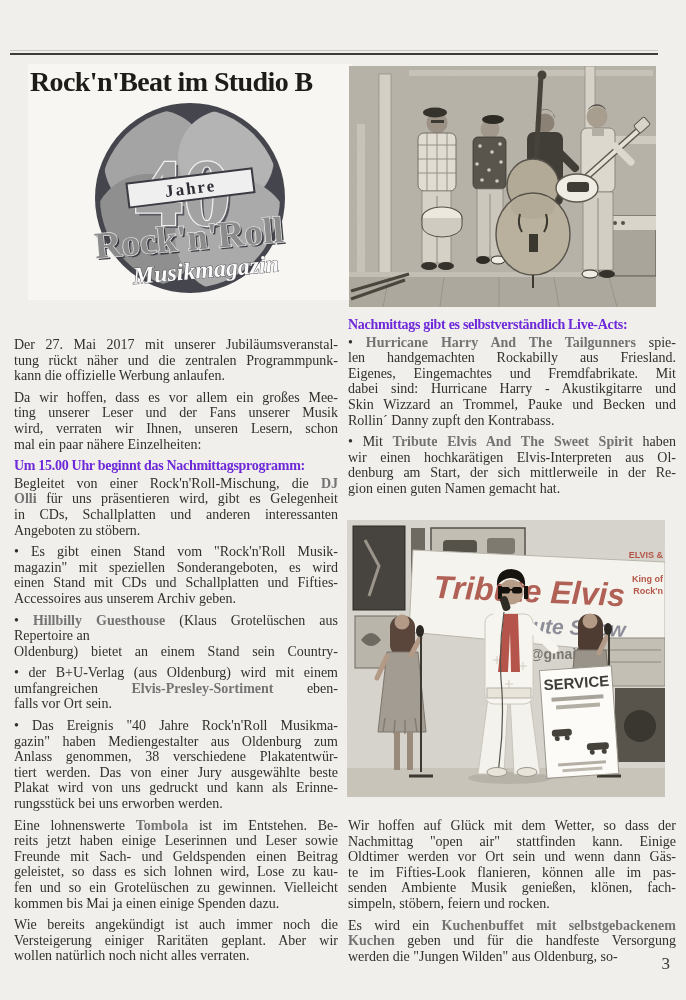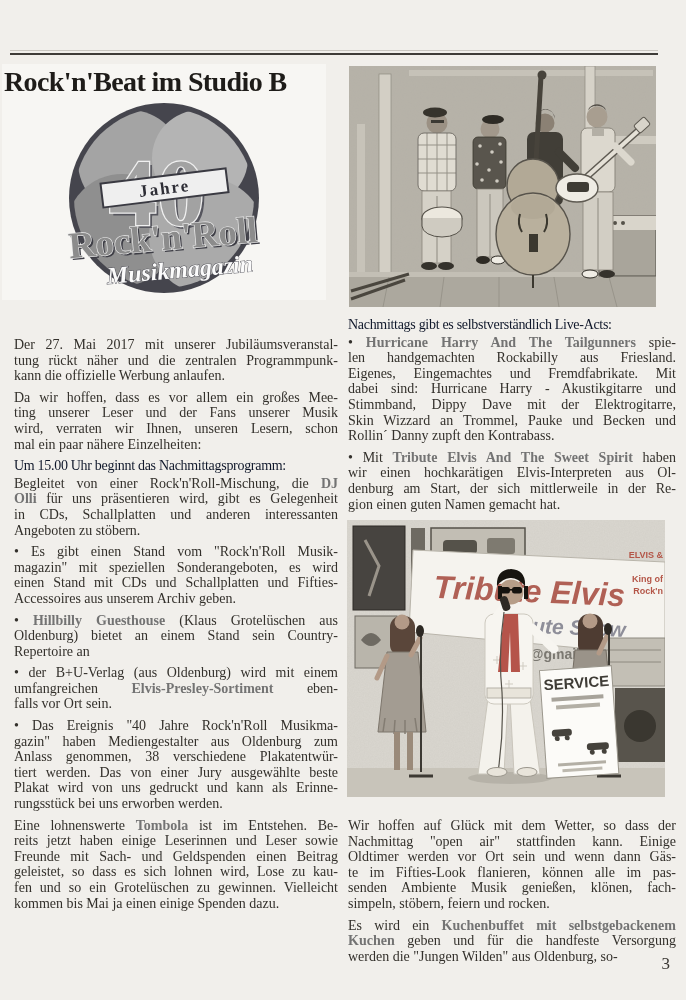--- a/index.html
+++ b/index.html
@@ -4,35 +4,35 @@
 <style>
   html,body{margin:0;padding:0;background:#7a7874;}
   .page{
     position:relative;width:686px;height:1000px;margin:0 auto;
     background:#f1efeb;overflow:hidden;
     font-family:"Liberation Serif","DejaVu Serif",serif;color:#302d28;
   }
   .top-rule{position:absolute;left:10px;top:53px;width:648px;height:2px;background:#3e3c38;}
   .top-rule:before{content:"";position:absolute;left:0;top:-3px;width:100%;height:1px;background:#c9c6c0;}
 
-  .masthead{position:absolute;left:2px;top:64px;width:324px;background:#f7f6f3;padding-bottom:4px;}
+  .masthead{position:absolute;left:28px;top:64px;width:324px;background:#f7f6f3;padding-bottom:4px;}
   .article-title{
     margin:0;padding:2px 0 0 2px;font-size:28px;line-height:32px;font-weight:bold;
     letter-spacing:-0.6px;color:#1e1c19;white-space:nowrap;
   }
   .logo-wrap{display:flex;justify-content:center;margin-top:2px;}
 
   .textflow{position:absolute;font-size:14px;color:#33302b;}
   .textflow-left{left:14px;top:301px;width:324px;margin-top:36px;}
   .textflow-right-top{left:348px;top:317px;width:328px;}
   .textflow-right-bottom{left:348px;top:818px;width:328px;}
 
   .para{margin:0 0 6px 0;}
   .para.h{margin-bottom:2px;}
-  .para.h .line{font-weight:normal;letter-spacing:-0.3px;color:#0f172a;}
+  .para.h .line{font-weight:bold;letter-spacing:-0.3px;color:#6d28d9;}
   .line{
     line-height:15.6px;text-align:justify;white-space:nowrap;
   }
   .line.jl{text-align-last:justify;}
   .line b{color:#737373;}
 
   .photo{position:absolute;box-shadow:0 0 0 1px #9a968e inset;}
   .photo-band{left:349px;top:66px;width:307px;height:241px;}
   .photo-elvis{left:347px;top:520px;width:318px;height:277px;}
   .photo svg{display:block;}
@@ -102,22 +102,22 @@
         <div class="line">Angeboten zu stöbern.</div>
       </div>
       <div class="para p">
         <div class="line jl">•   Es gibt einen Stand vom "Rock'n'Roll Musik-</div>
         <div class="line jl">magazin" mit speziellen Sonderangeboten, es wird</div>
         <div class="line jl">einen Stand mit CDs und Schallplatten und Fifties-</div>
         <div class="line">Accessoires aus unserem Archiv geben.</div>
       </div>
       <div class="para p">
         <div class="line jl">•   <b>Hillbilly Guesthouse</b> (Klaus Grotelüschen aus</div>
+        <div class="line">Repertoire an</div>
         <div class="line jl">Oldenburg) bietet an einem Stand sein Country-</div>
-        <div class="line">Repertoire an</div>
       </div>
       <div class="para p">
         <div class="line jl">•   der B+U-Verlag (aus Oldenburg) wird mit einem</div>
         <div class="line jl">umfangreichen <b>Elvis-Presley-Sortiment</b> eben-</div>
         <div class="line">falls vor Ort sein.</div>
       </div>
       <div class="para p">
         <div class="line jl">•   Das Ereignis "40 Jahre Rock'n'Roll Musikma-</div>
         <div class="line jl">gazin" haben Mediengestalter aus Oldenburg zum</div>
         <div class="line jl">Anlass genommen, 38 verschiedene Plakatentwür-</div>
@@ -125,20 +125,25 @@
         <div class="line jl">Plakat wird von uns gedruckt und kann als Erinne-</div>
         <div class="line">rungsstück bei uns erworben werden.</div>
       </div>
       <div class="para p">
         <div class="line jl">Eine lohnenswerte <b>Tombola</b> ist im Entstehen. Be-</div>
         <div class="line jl">reits jetzt haben einige Leserinnen und Leser sowie</div>
         <div class="line jl">Freunde mit Sach- und Geldspenden einen Beitrag</div>
         <div class="line jl">geleistet, so dass es sich lohnen wird, Lose zu kau-</div>
         <div class="line jl">fen und so ein Grotelüschen zu gewinnen. Vielleicht</div>
         <div class="line">kommen bis Mai ja einen einige Spenden dazu.</div>
+      </div>
+      <div class="para p">
+        <div class="line jl">Wie bereits angekündigt ist auch immer noch die</div>
+        <div class="line jl">Versteigerung einiger Raritäten geplant. Aber wir</div>
+        <div class="line">wollen natürlich noch nicht alles verraten.</div>
       </div>
     </div>
 
   <div class="photo photo-band">
     <svg width="307" height="241" viewBox="0 0 307 241">
       <defs>
         <filter id="grain" x="0" y="0" width="100%" height="100%">
           <feTurbulence type="fractalNoise" baseFrequency="0.8" numOctaves="2"></feTurbulence>
           <feColorMatrix type="matrix" values="0 0 0 0 0.42  0 0 0 0 0.40  0 0 0 0 0.36  0 0 0 0.45 0"></feColorMatrix>
         </filter>
@@ -260,21 +265,20 @@
 
   <div class="textflow textflow-right-top">
       <div class="para h">
         <div class="line">Nachmittags gibt es selbstverständlich Live-Acts:</div>
       </div>
       <div class="para p">
         <div class="line jl">•   <b>Hurricane Harry And The Tailgunners</b> spie-</div>
         <div class="line jl">len handgemachten Rockabilly aus Friesland.</div>
         <div class="line jl">Eigenes, Eingemachtes und Fremdfabrikate. Mit</div>
         <div class="line jl">dabei sind: Hurricane Harry - Akustikgitarre und</div>
-        <div class="line jl">Stimmband, Dippy Dave mit der Elektrogitarre,</div>
         <div class="line jl">Skin Wizzard an Trommel, Pauke und Becken und</div>
         <div class="line">Rollin´ Danny zupft den Kontrabass.</div>
       </div>
       <div class="para p">
         <div class="line jl">•   Mit <b>Tribute Elvis And The Sweet Spirit</b> haben</div>
         <div class="line jl">wir einen hochkarätigen Elvis-Interpreten aus Ol-</div>
         <div class="line jl">denburg am Start, der sich mittlerweile in der Re-</div>
         <div class="line">gion einen guten Namen gemacht hat.</div>
       </div>
     </div>

